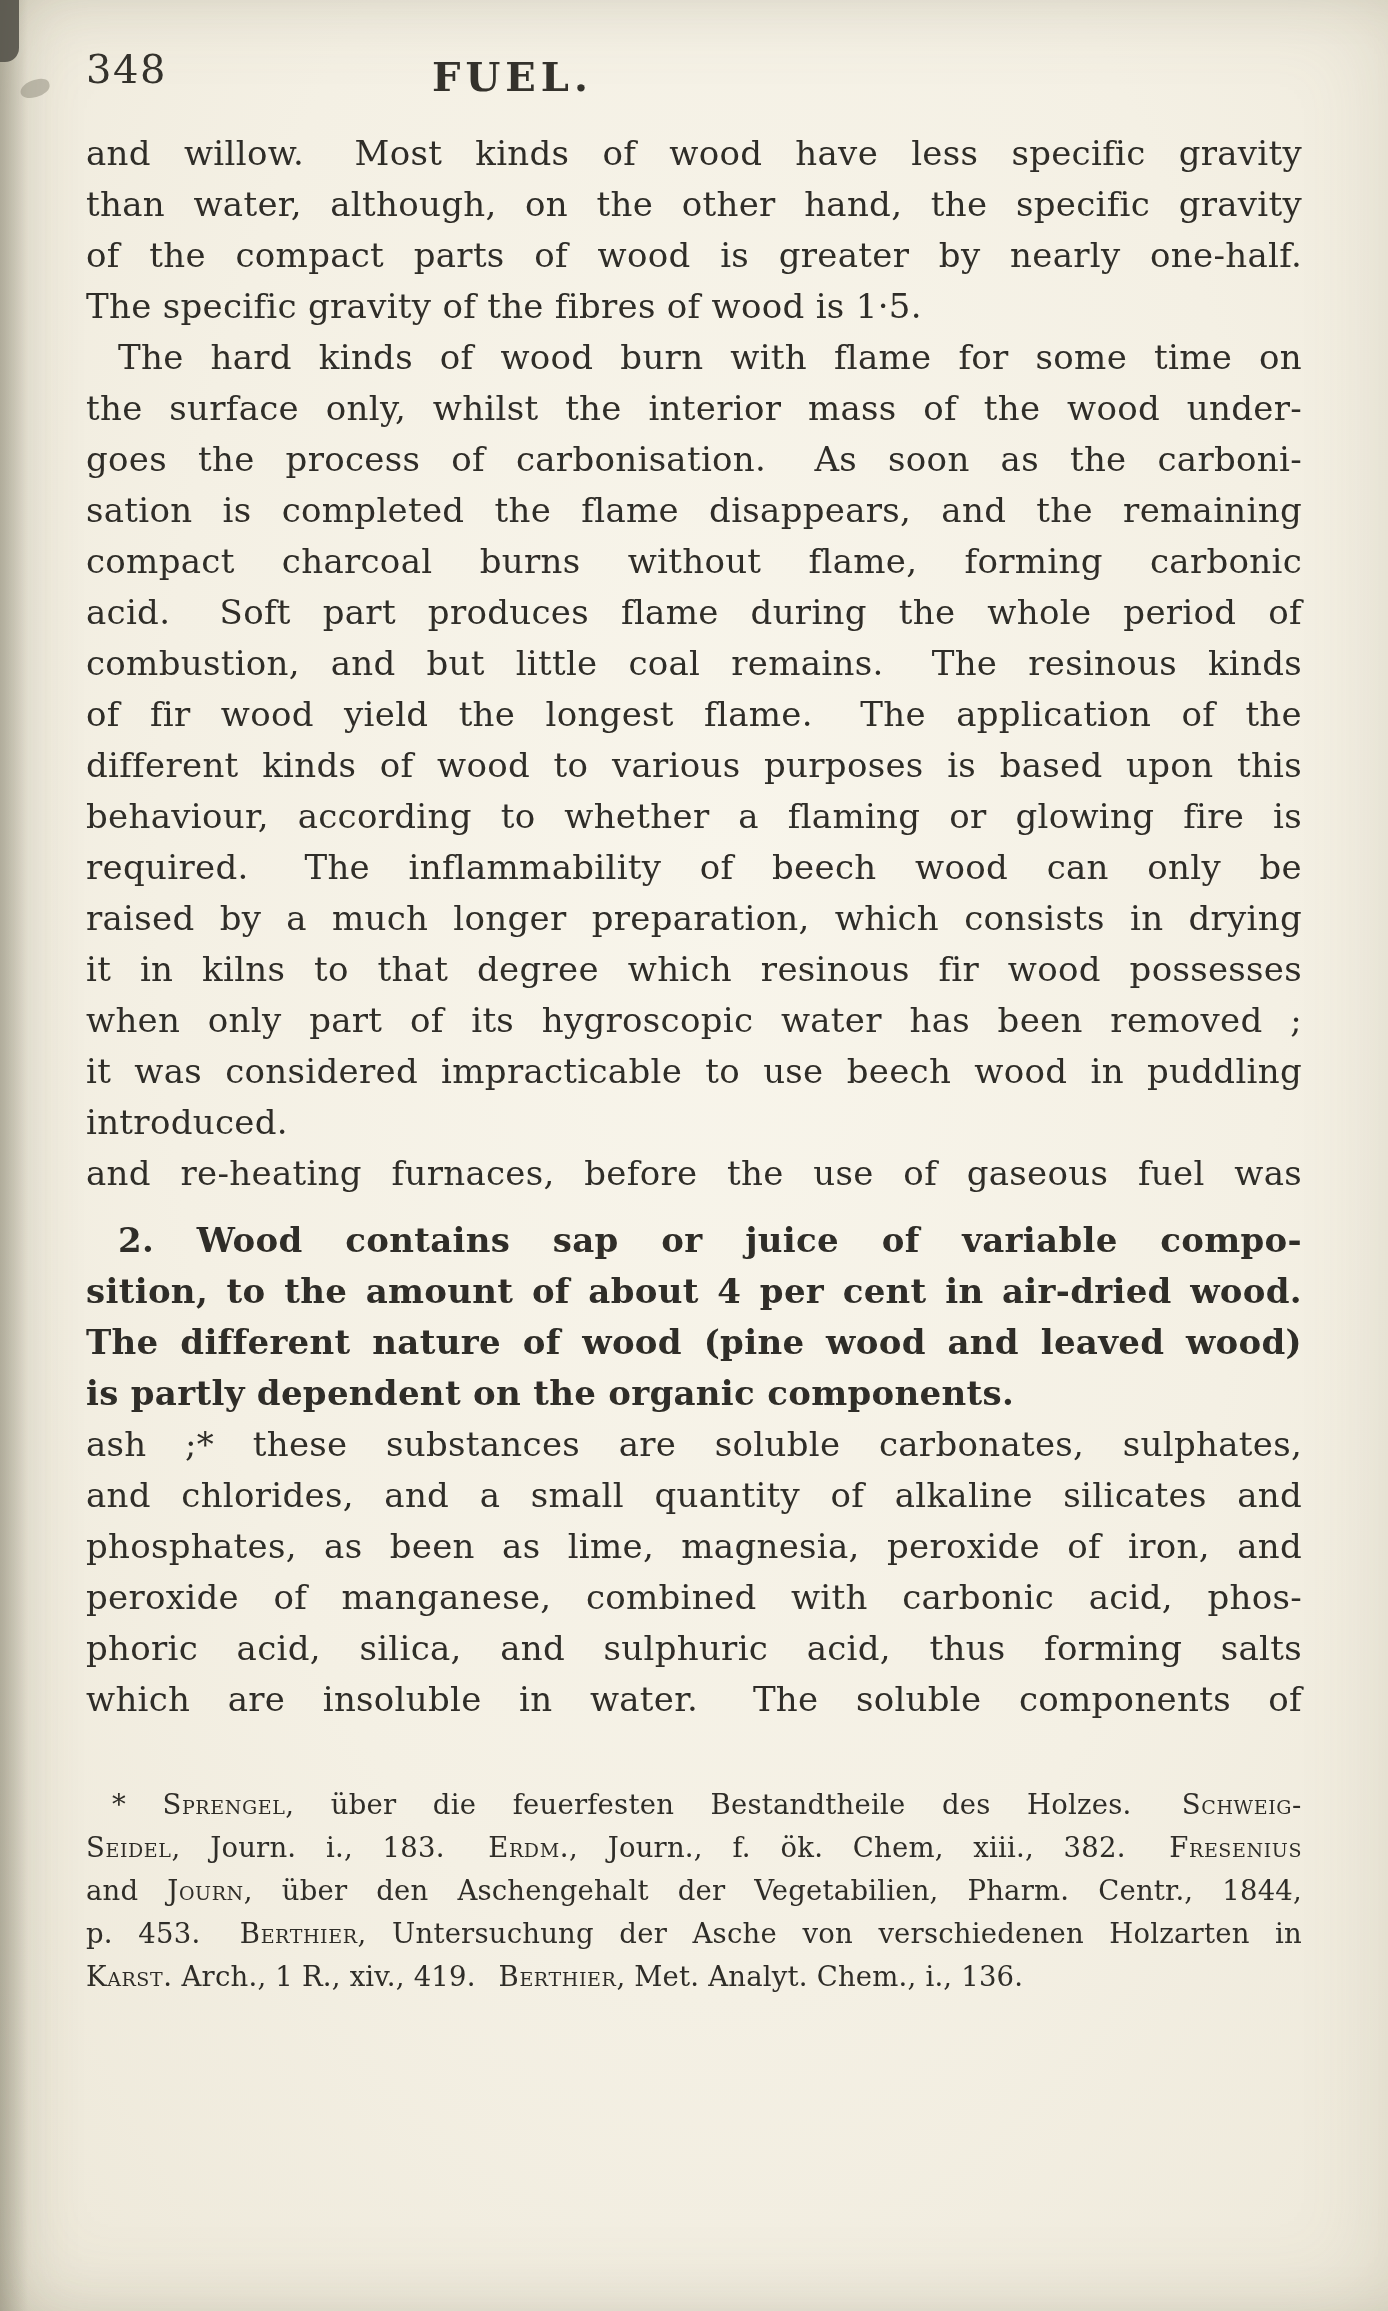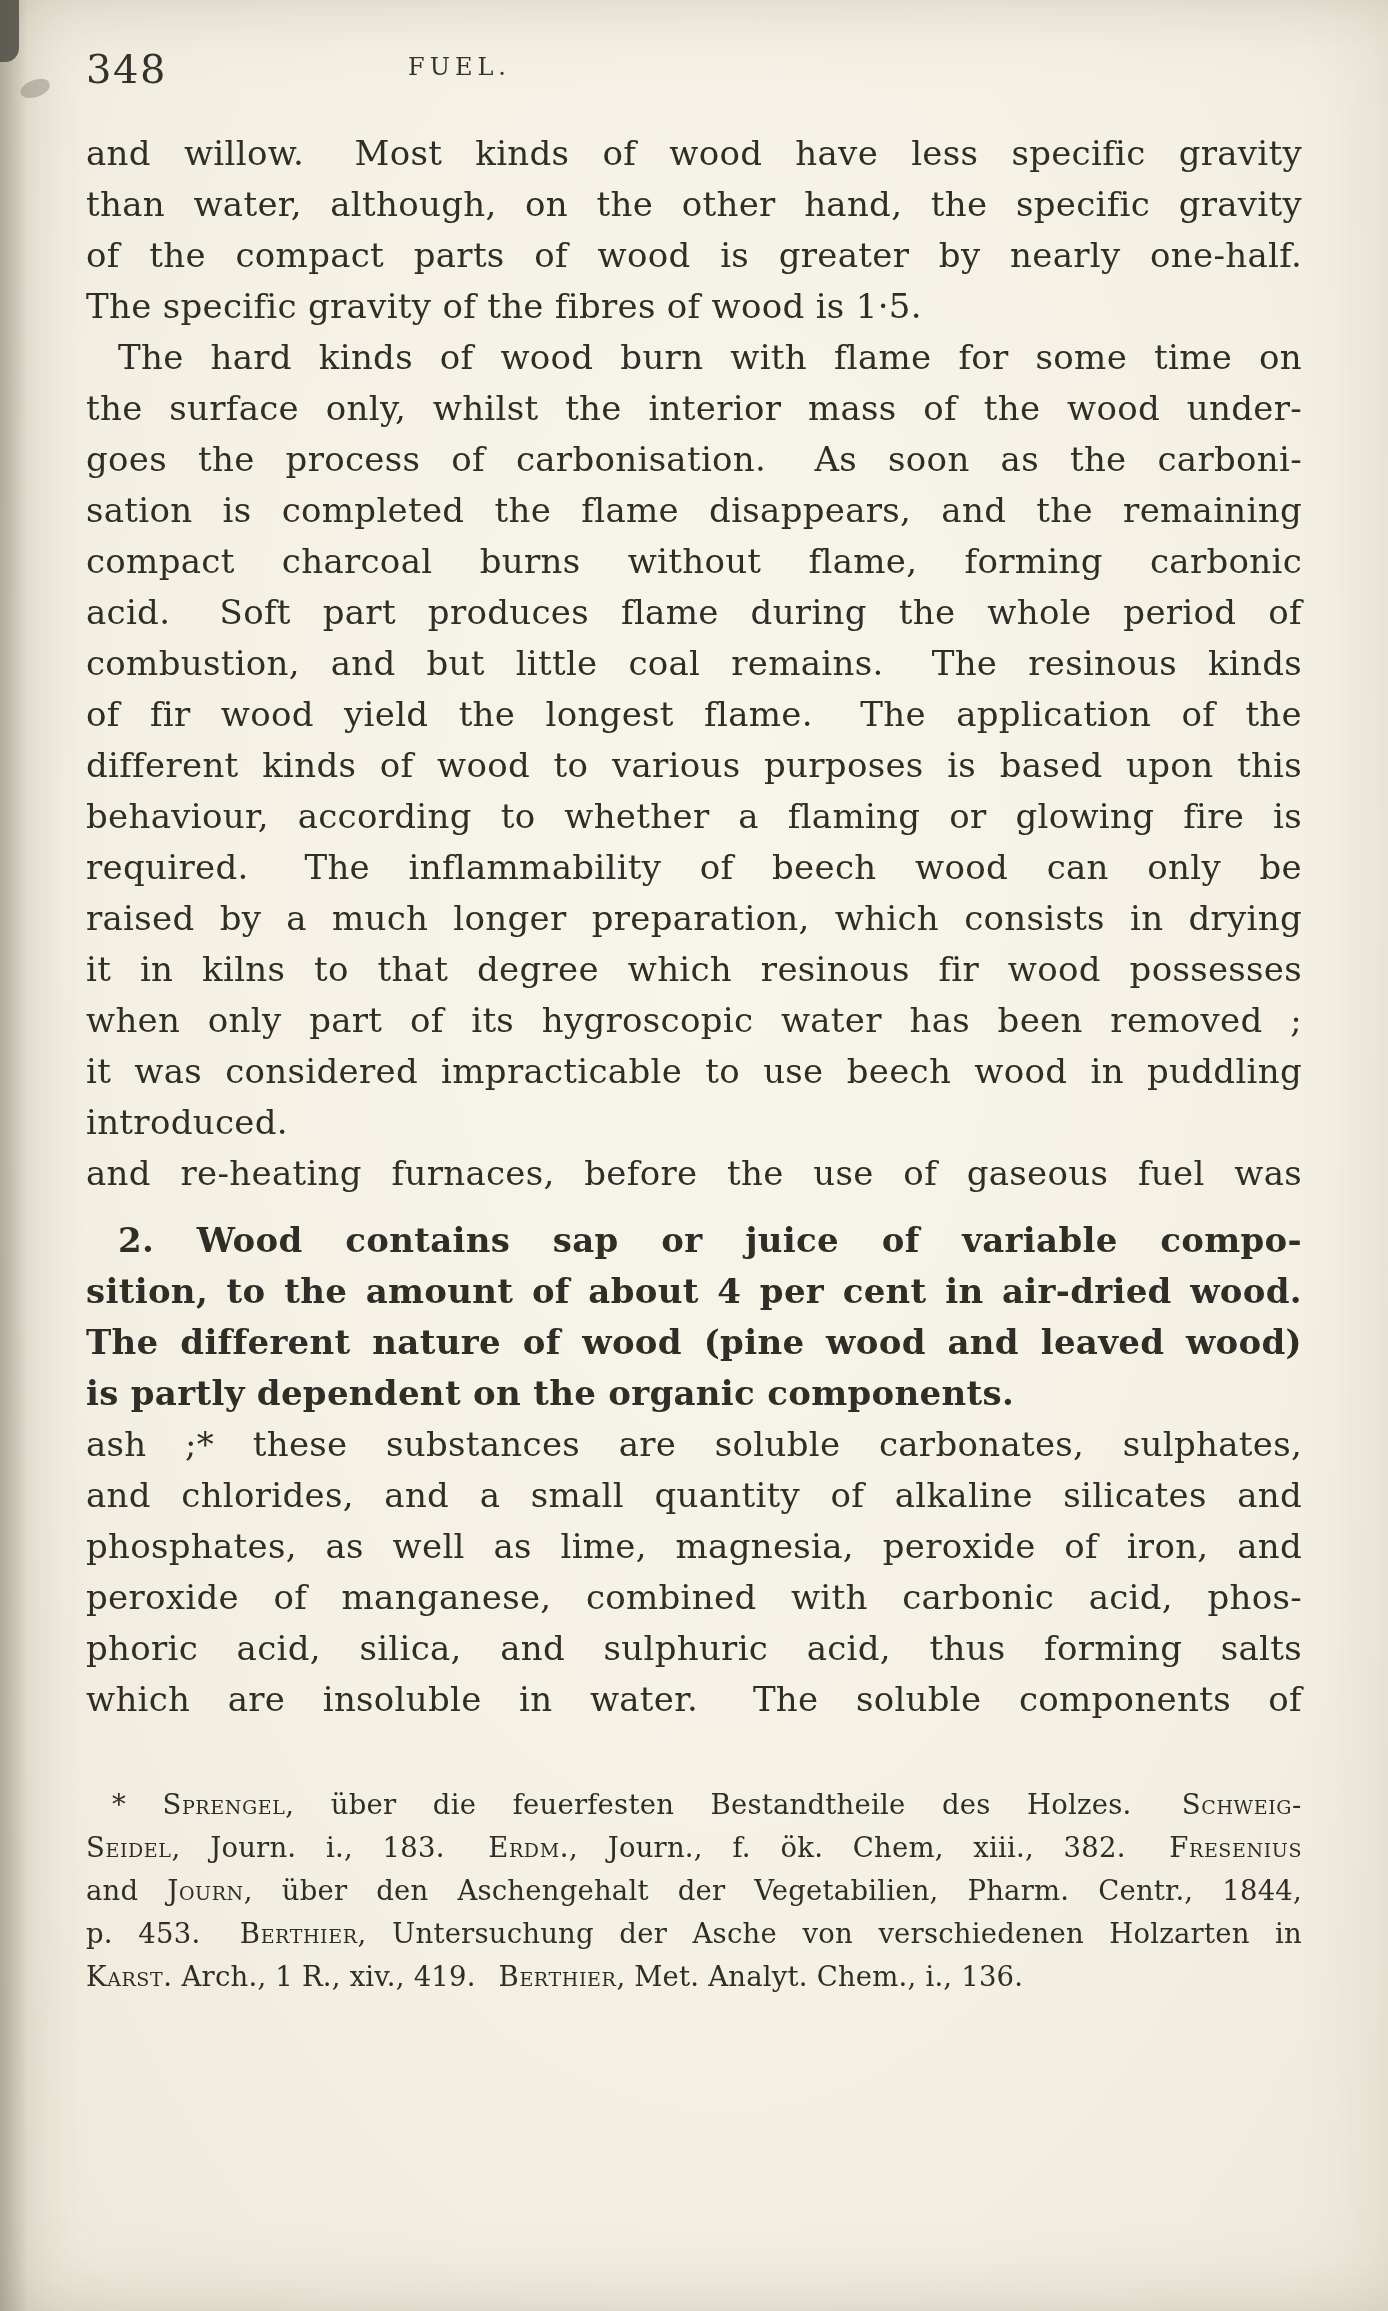--- a/index.html
+++ b/index.html
@@ -29,22 +29,22 @@
     background:#8e8a7a; opacity:0.5;
     border-radius: 60% 40% 55% 45%;
     transform: rotate(-14deg);
   }
   .header { position:absolute; top:46px; left:0; right:0; height:54px; }
   .page-number {
     position:absolute; left:86px; top:0;
     font-size:40px; letter-spacing:1.5px; color:#34322c;
   }
   .running-head {
-    position:absolute; left:408px; top:7px;
-    font-size:24px; letter-spacing:5px; color:#34322c;
+    position:absolute; left:432px; top:7px;
+    font-size:40px; letter-spacing:5px; color:#34322c;font-weight:bold;
   }
   .content { position:absolute; top:128px; left:86px; width:1216px; }
   .body-text { font-size:34px; line-height:51px; letter-spacing:0.3px; }
   .paragraph { margin:0; }
   .paragraph.spaced { margin-top:16px;font-weight:bold; }
   .line { text-align:justify; text-align-last:justify; }
   .line.last { text-align-last:left; }
   .line.indent { text-indent:32px; }
   .footnote {
     margin-top:58px;
@@ -97,21 +97,21 @@
         </div>
         <div class="paragraph spaced">
           <div class="line indent">2.  Wood contains sap or juice of variable compo-</div>
           <div class="line">sition, to the amount of about 4 per cent in air-dried wood.</div>
           <div class="line">The different nature of wood (pine wood and leaved wood)</div>
           <div class="line last">is partly dependent on the organic components.</div>
         </div>
         <div class="paragraph">
           <div class="line">ash ;* these substances are soluble carbonates, sulphates,</div>
           <div class="line">and chlorides, and a small quantity of alkaline silicates and</div>
-          <div class="line">phosphates, as well as lime, magnesia, peroxide of iron, and</div>
+          <div class="line">phosphates, as been as lime, magnesia, peroxide of iron, and</div>
           <div class="line">peroxide of manganese, combined with carbonic acid, phos-</div>
           <div class="line">phoric acid, silica, and sulphuric acid, thus forming salts</div>
           <div class="line">which are insoluble in water.  The soluble components of</div>
         </div>
       </section>
     <section class="footnote">
         <div class="fline indent"><span>* </span><span class="sc">Sprengel</span><span>, über die feuerfesten Bestandtheile des Holzes.  </span><span class="sc">Schweig-</span></div>
         <div class="fline"><span class="sc">Seidel</span><span>, Journ. i., 183.  </span><span class="sc">Erdm.</span><span>, Journ., f. ök. Chem, xiii., 382.  </span><span class="sc">Fresenius</span></div>
         <div class="fline"><span>and </span><span class="sc">Journ</span><span>, über den Aschengehalt der Vegetabilien, Pharm. Centr., 1844,</span></div>
         <div class="fline"><span>p. 453.  </span><span class="sc">Berthier</span><span>, Untersuchung der Asche von verschiedenen Holzarten in</span></div>

